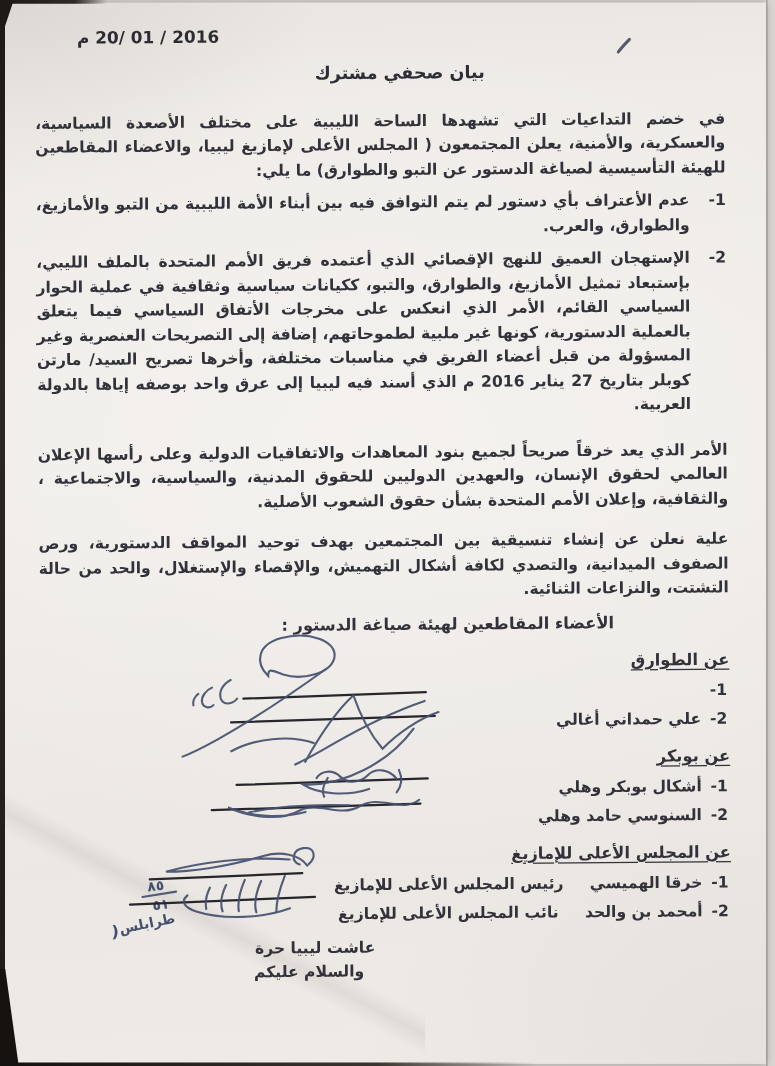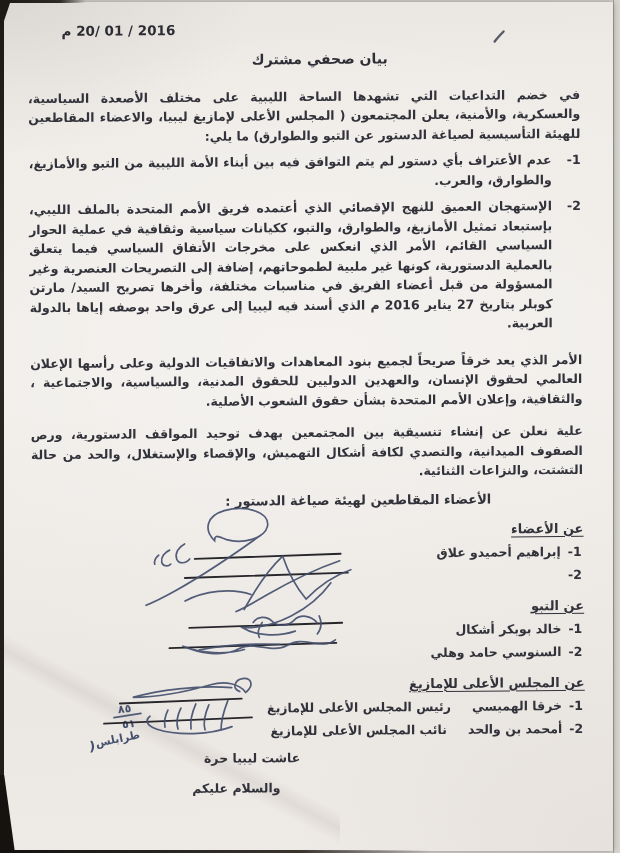--- a/index.html
+++ b/index.html
@@ -53,22 +53,22 @@
   .li .litext{flex:1 1 auto;text-align:justify;}
   
   .signoff{position:relative;margin-top:10px;min-height:322px;}
   .sig-heading{margin:0 92px 0 0;text-align:right;font-size:13px;line-height:18px;}
   .group{margin-top:12px;text-align:right;}
   .group.g2,.group.g3{margin-top:13px;}
   .group-heading{width:max-content;margin-right:0;text-decoration:underline;text-underline-offset:3px;font-size:13px;line-height:18px;}
   .member{display:flex;gap:7px;margin:5px 2px 0 0;line-height:18px;font-size:12.5px;}
   .member .num{flex:0 0 auto;}
   .member .role{margin-right:14px;}
-  .closing{margin:8px 285px 0 0;text-align:right;width:max-content;}
-  .closing .line2{margin-top:11px;position:relative;right:20px;}
+  .closing{margin:8px 285px 0 0;text-align:left;width:max-content;}
+  .closing .line2{position:relative;right:1px;}
   .sig-overlay{position:absolute;left:0;top:0;width:552px;height:322px;pointer-events:none;}
   .hand{position:absolute;color:#45506e;font-weight:700;pointer-events:none;}
   .hand-num-top{left:85px;top:206px;font-size:11px;transform:rotate(-6deg);}
   .hand-num-bottom{left:89px;top:221px;font-size:11px;transform:rotate(-6deg);}
   .hand-place{left:62px;top:236px;font-size:11px;transform:rotate(-11deg);}
   .hand-paren{left:56px;top:243px;font-size:13px;}
   .pen-mark{position:absolute;left:470px;top:24px;width:56px;height:32px;pointer-events:none;}
 </style>
 </head>
 <body>
@@ -105,35 +105,35 @@
     </div>
 
     <p class="para p3">الأمر الذي يعد خرقاً صريحاً لجميع بنود المعاهدات والاتفاقيات الدولية وعلى رأسها الإعلان العالمي لحقوق الإنسان، والعهدين الدوليين للحقوق المدنية، والسياسية، والاجتماعية ، والثقافية، وإعلان الأمم المتحدة بشأن حقوق الشعوب الأصلية.</p>
     <p class="para p4">علية نعلن عن إنشاء تنسيقية بين المجتمعين بهدف توحيد المواقف الدستورية، ورص الصفوف الميدانية، والتصدي لكافة أشكال التهميش، والإقصاء والإستغلال، والحد من حالة التشتت، والنزاعات الثنائية.</p>
 
     <div class="signoff">
 
       <div class="sig-heading">الأعضاء المقاطعين لهيئة صياغة الدستور :</div>
 
       <div class="group g1">
-        <div class="group-heading">عن الأعضاء</div>
+        <div class="group-heading">عن الطوارق</div>
         <div class="member">
           <span class="num">1-</span>
-          <span class="name">إبراهيم أحميدو علاق</span>
         </div>
         <div class="member">
           <span class="num">2-</span>
+          <span class="name">علي حمداني أغالي</span>
         </div>
       </div>
 
       <div class="group g2">
-        <div class="group-heading">عن التبو</div>
+        <div class="group-heading">عن بوبكر</div>
         <div class="member">
           <span class="num">1-</span>
-          <span class="name">خالد بوبكر أشكال</span>
+          <span class="name">أشكال بوبكر وهلي</span>
         </div>
         <div class="member">
           <span class="num">2-</span>
           <span class="name">السنوسي حامد وهلي</span>
         </div>
       </div>
 
       <div class="group g3">
         <div class="group-heading">عن المجلس الأعلى للإمازيغ</div>
         <div class="member">

